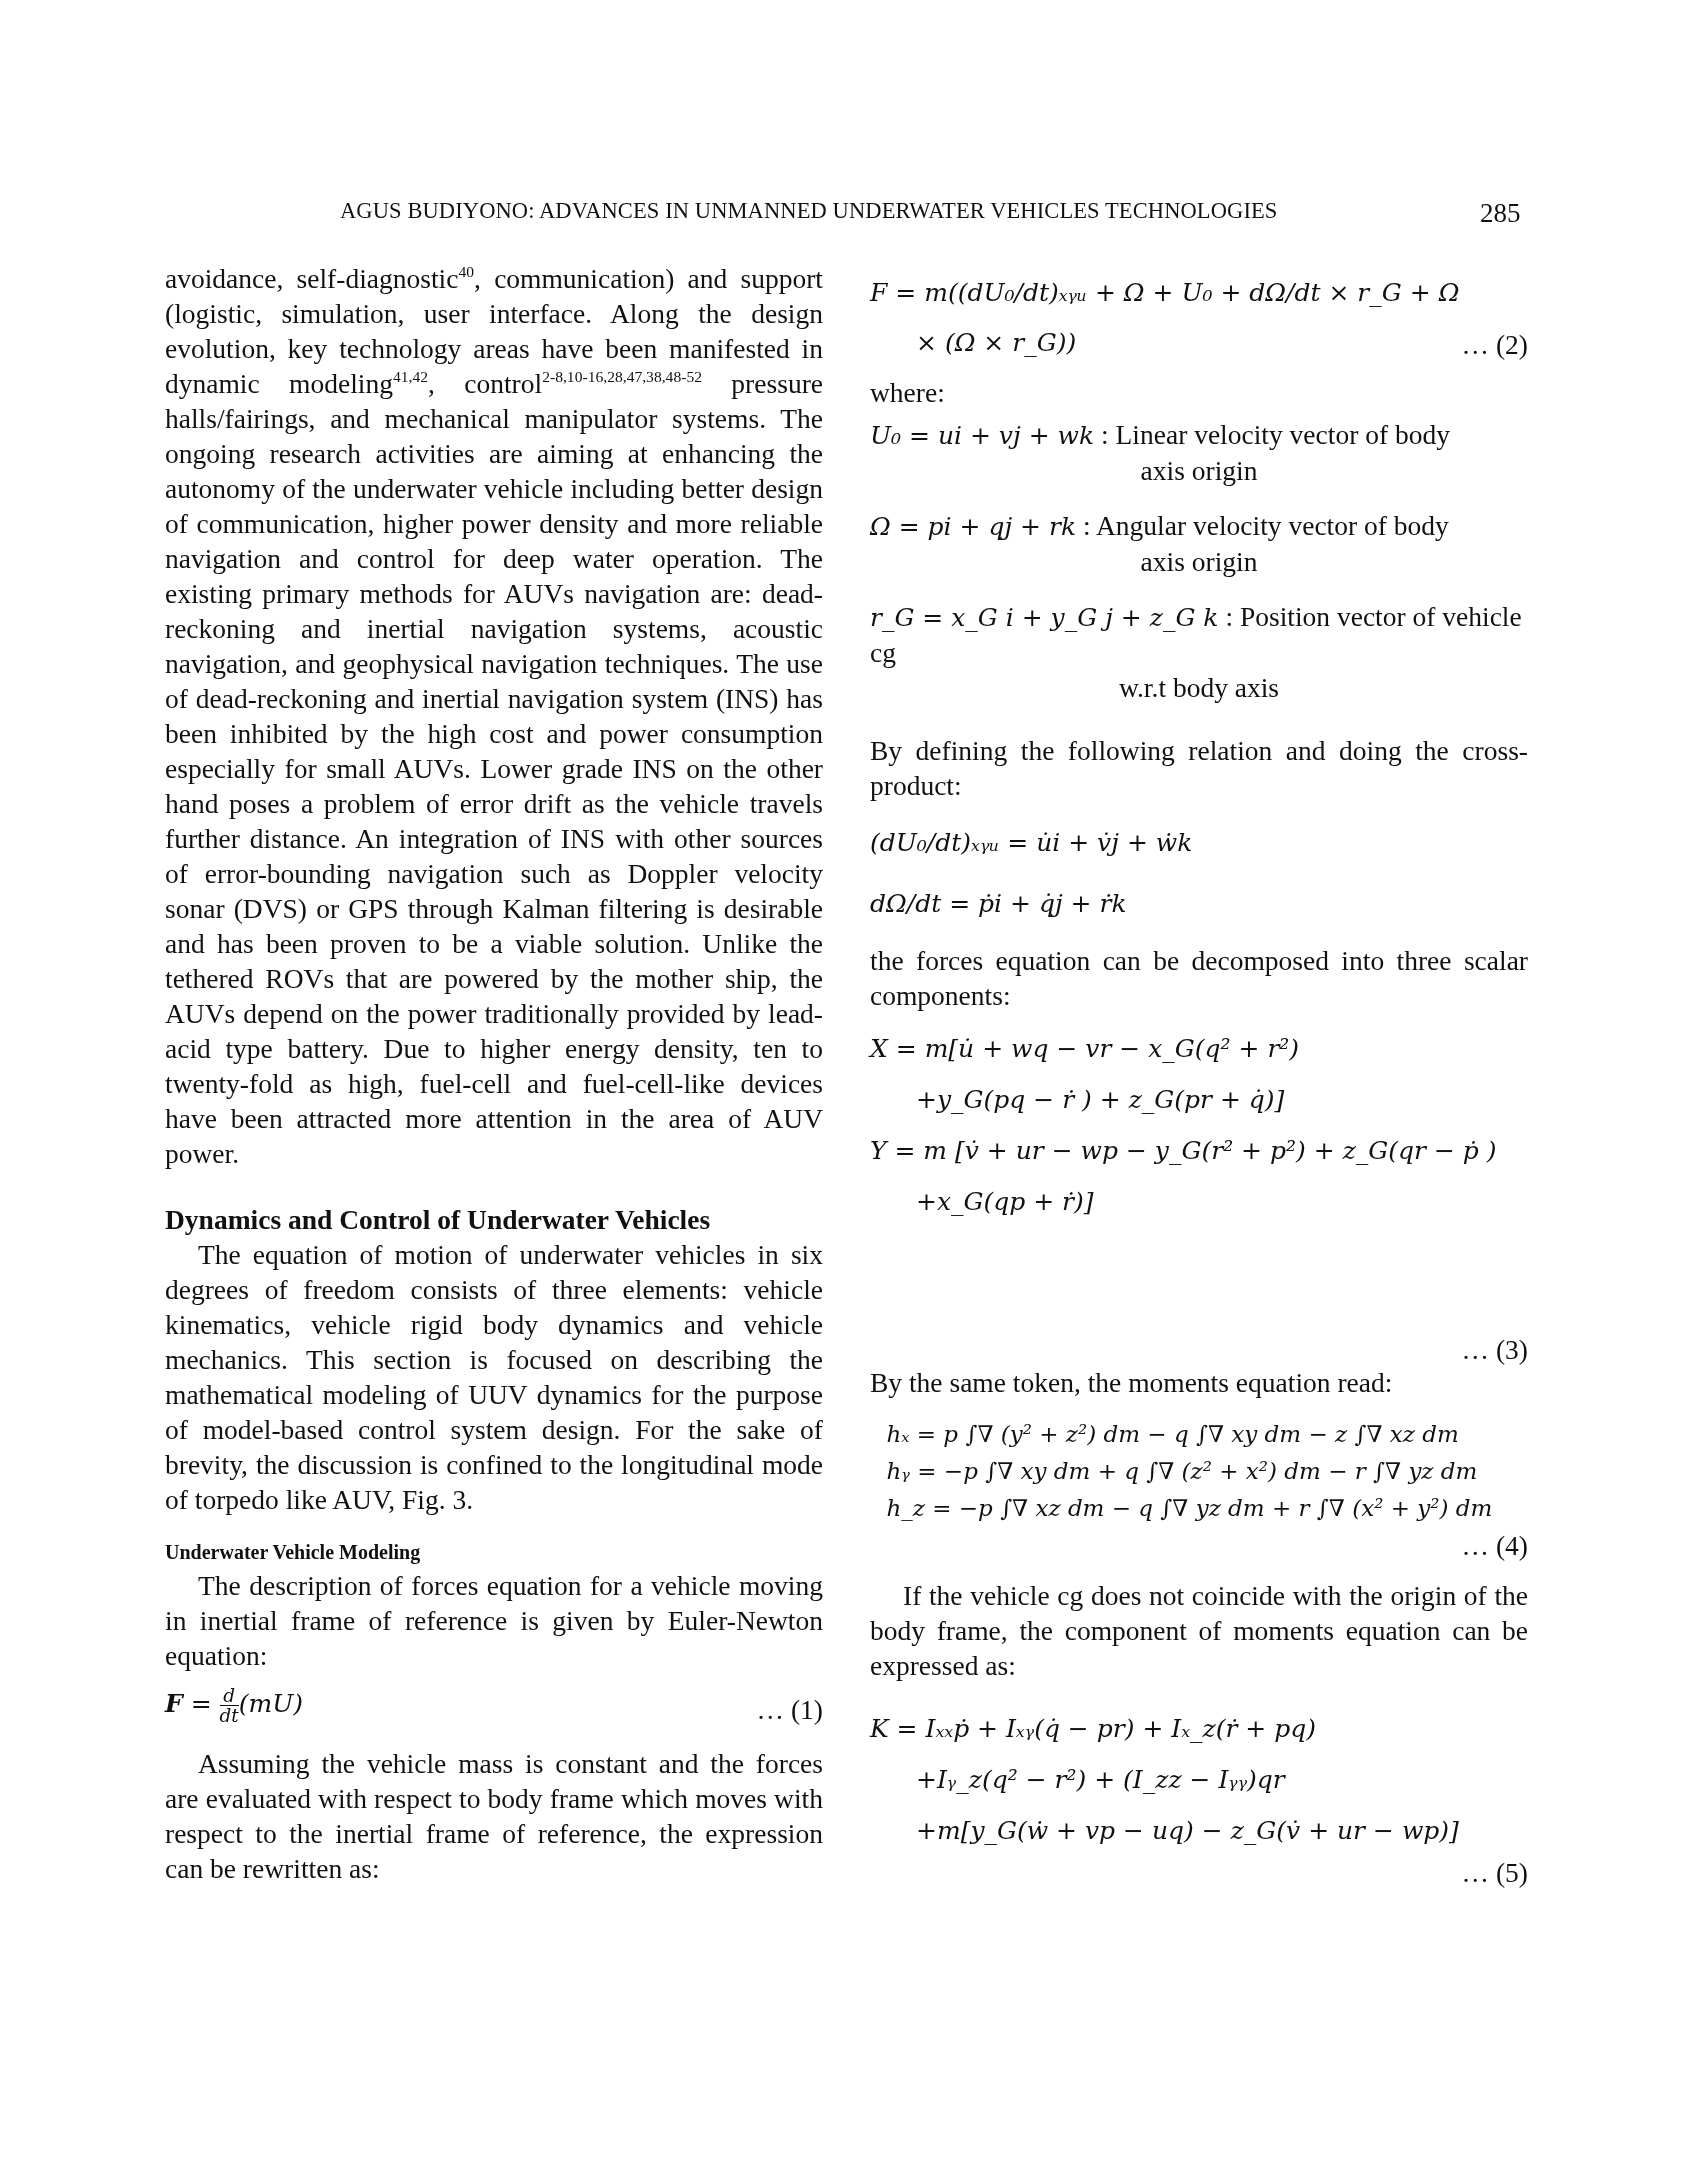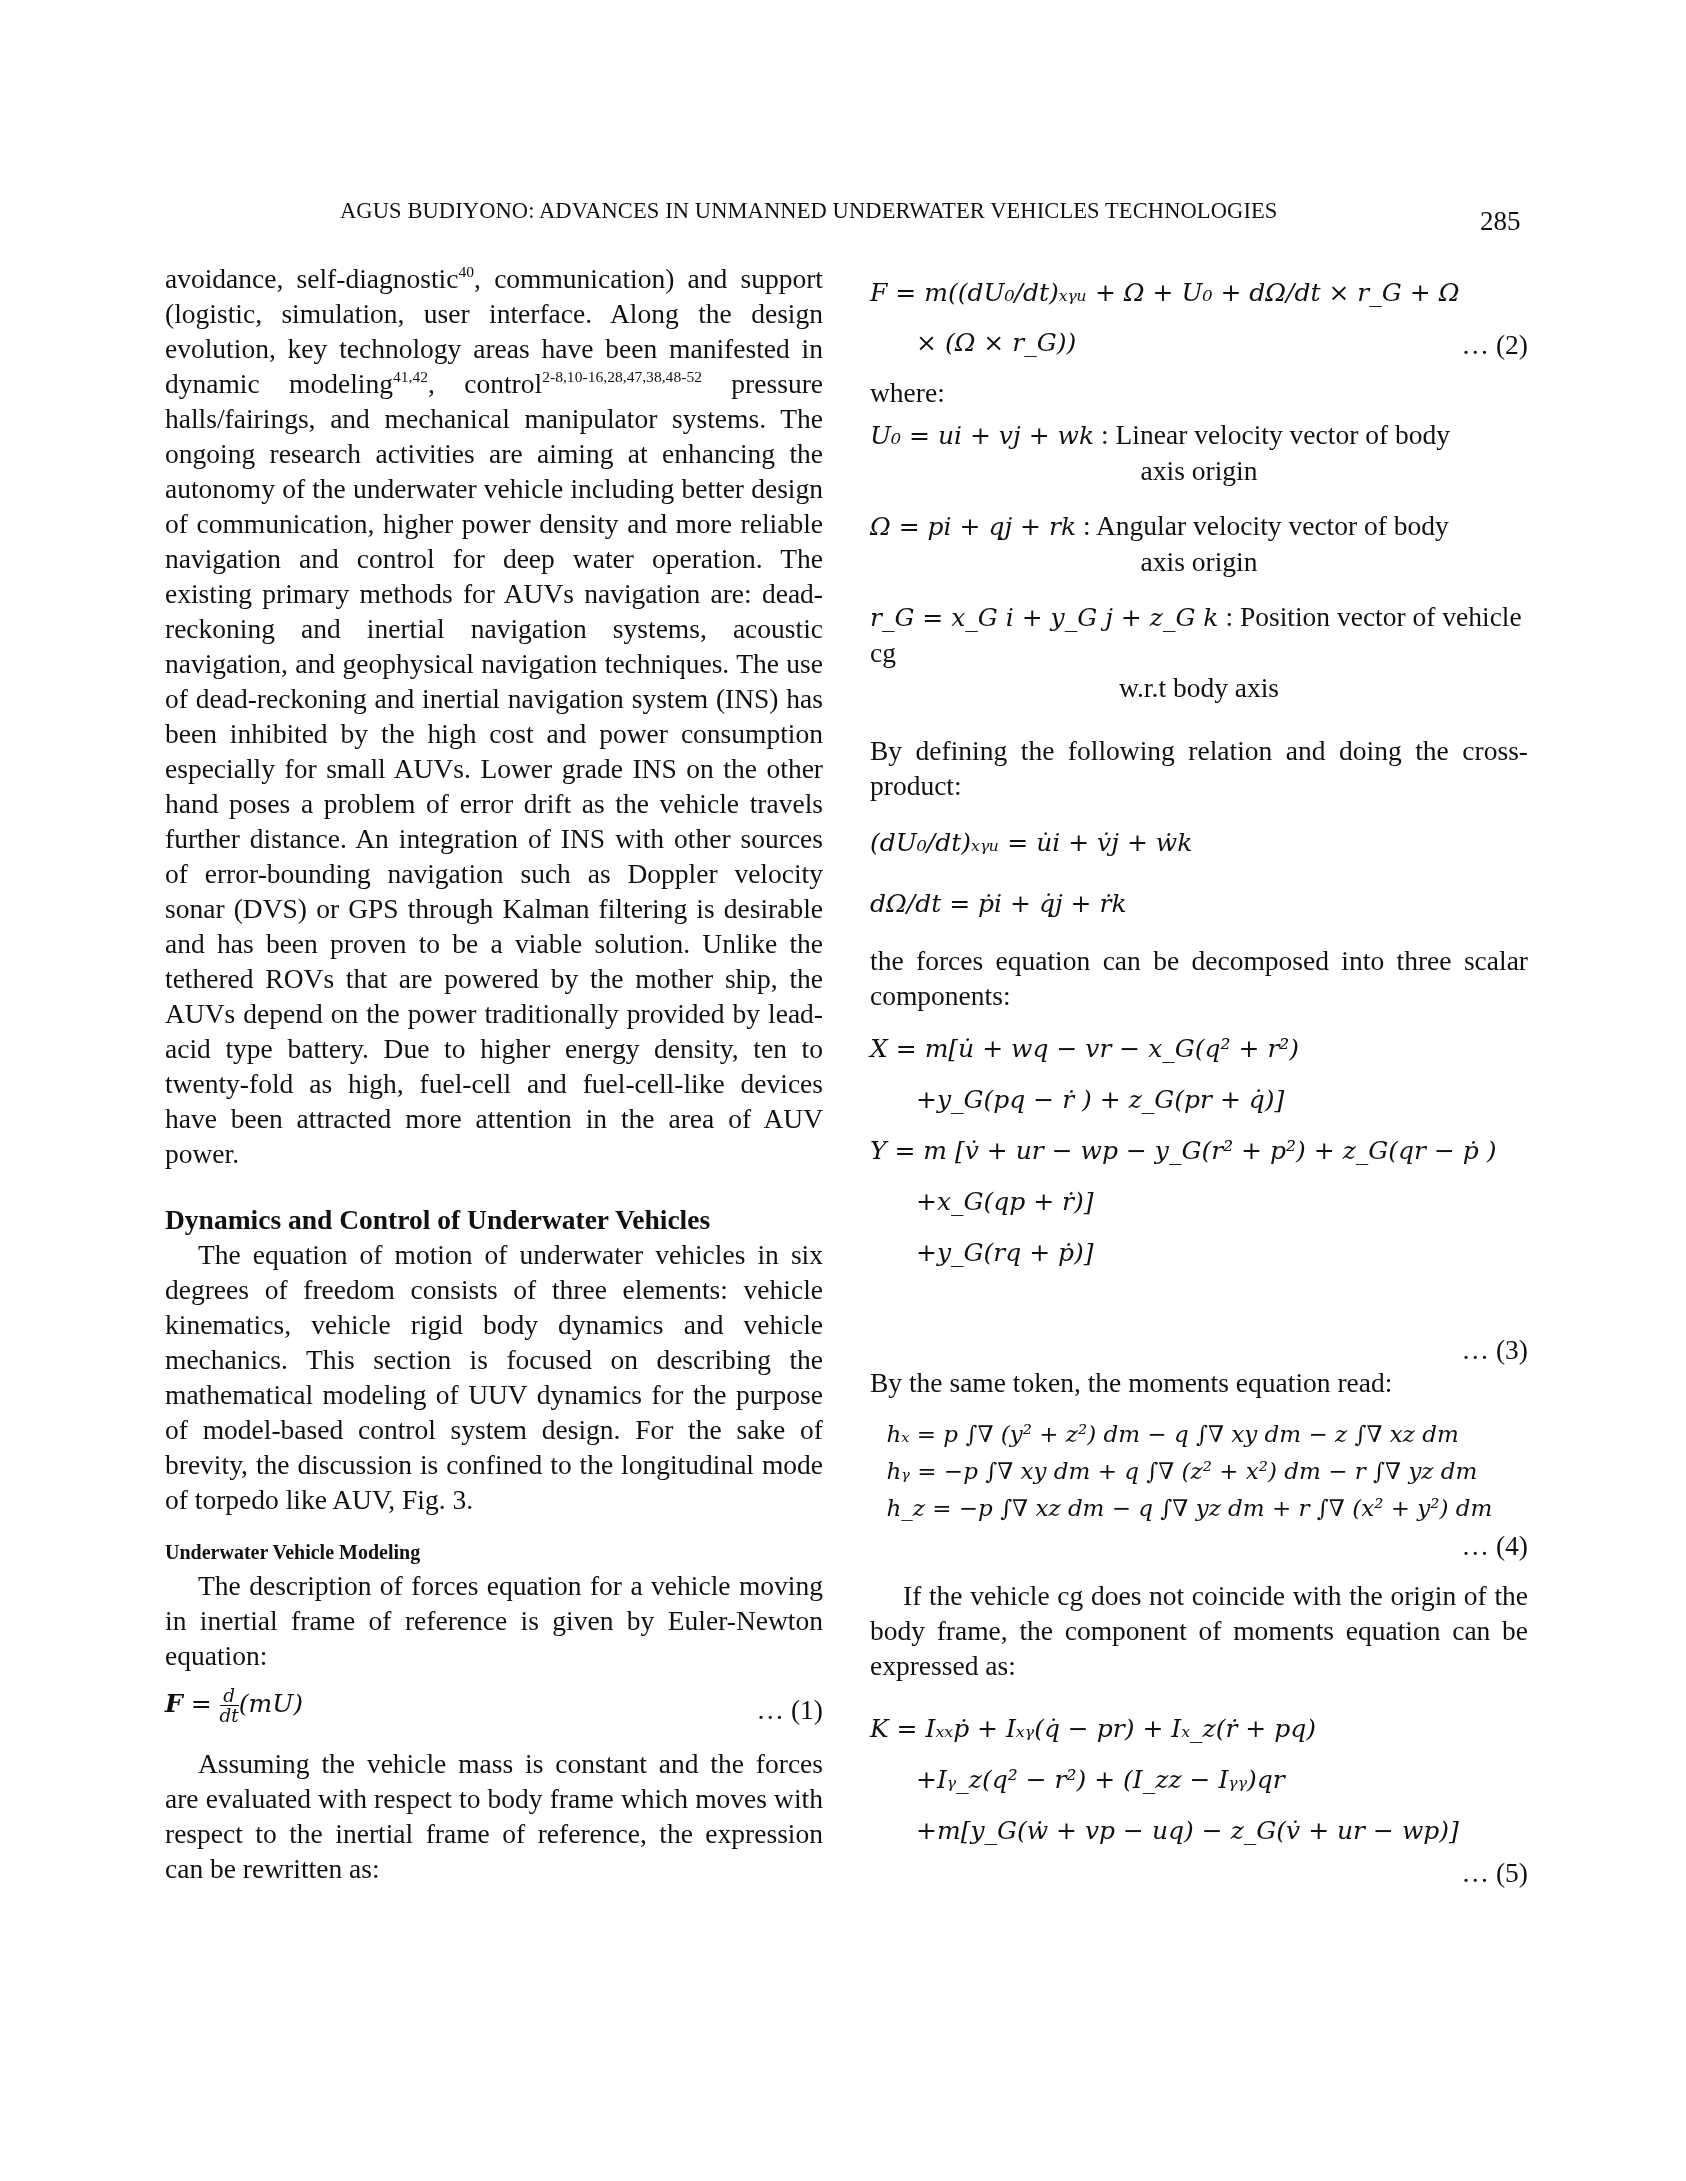--- a/index.html
+++ b/index.html
@@ -1,20 +1,20 @@
 <!DOCTYPE html>
 <html style="font-size:14.7px"><head>
 <meta charset="utf-8">
 <style>
   html, body { margin: 0; padding: 0; background: #ffffff; }
   body { width: 1686px; height: 2182px; position: relative; overflow: hidden;
          font-family: "Liberation Serif", "DejaVu Serif", serif; color: #111; }
   .header { position: absolute; top: 198px; left: 0; width: 1686px; height: 37px; }
   .running-title { position: absolute; left: 340px; top: 0; font-size: 22.5px; letter-spacing: 0.1px; }
-  .page-number { position: absolute; left: 1480px; top: 8px; font-size: 27px; }
+  .page-number { position: absolute; left: 1480px; top: 0; font-size: 27px; }
   .col { position: absolute; top: 261px; width: 658px; font-size: 27.5px; line-height: 35px; }
   .col-left { left: 165px; }
   .col-right { left: 870px; width: 658px; }
   .para { text-align: justify; margin: 0; }
   .indent { text-indent: 33px; }
   sup.ref { font-size: 15.6px; line-height: 0; vertical-align: 11px; }
   .h2 { font-weight: bold; font-size: 27.5px; margin: 11px 0 0 0; }
   .h3 { font-weight: bold; font-size: 20px; margin: 20px 0 0 0; line-height: 31px; }
   .eq { font-family: "DejaVu Serif", serif; font-style: italic; font-size: 25px; position: relative; white-space: nowrap; }
   .eq b { font-style: italic; }
@@ -83,21 +83,20 @@
   <div class="eq" style="line-height:61px; margin-top:9.2px;">(dU₀/dt)ₓᵧᵤ = u̇i + v̇j + ẇk</div>
   <div class="eq" style="line-height:61px; margin-bottom:9.2px;">dΩ/dt = ṗi + q̇j + ṙk</div>
 
   <p class="para">the forces equation can be decomposed into three scalar components:</p>
 
   <div class="eq" style="margin-top:9.2px; height:342px;">
     <span class="eqline" style="line-height:51px;">X = m[u̇ + wq − vr − x_G(q² + r²)</span>
     <span class="eqline ind" style="line-height:51px;">+y_G(pq − ṙ ) + z_G(pr + q̇)]</span>
     <span class="eqline" style="line-height:51px;">Y = m [v̇ + ur − wp − y_G(r² + p²) + z_G(qr − ṗ )</span>
     <span class="eqline ind" style="line-height:51px;">+x_G(qp + ṙ)]</span>
-    <span class="eqline ind" style="line-height:51px;">+y_G(rq + ṗ)]</span>
     <span class="eqnum" style="top:309px;">… (3)</span>
   </div>
 
   <p class="para">By the same token, the moments equation read:</p>
 
   <div class="eq" style="margin-top:16.5px; height:151px; font-size:23px; padding-left:16.5px;">
     <span class="eqline" style="line-height:37px;">hₓ = p ∫∇ (y² + z²) dm − q ∫∇ xy dm − z ∫∇ xz dm</span>
     <span class="eqline" style="line-height:37px;">hᵧ = −p ∫∇ xy dm + q ∫∇ (z² + x²) dm − r ∫∇ yz dm</span>
     <span class="eqline" style="line-height:37px;">h_z = −p ∫∇ xz dm − q ∫∇ yz dm + r ∫∇ (x² + y²) dm</span>
     <span class="eqnum" style="top:112px;">… (4)</span>

